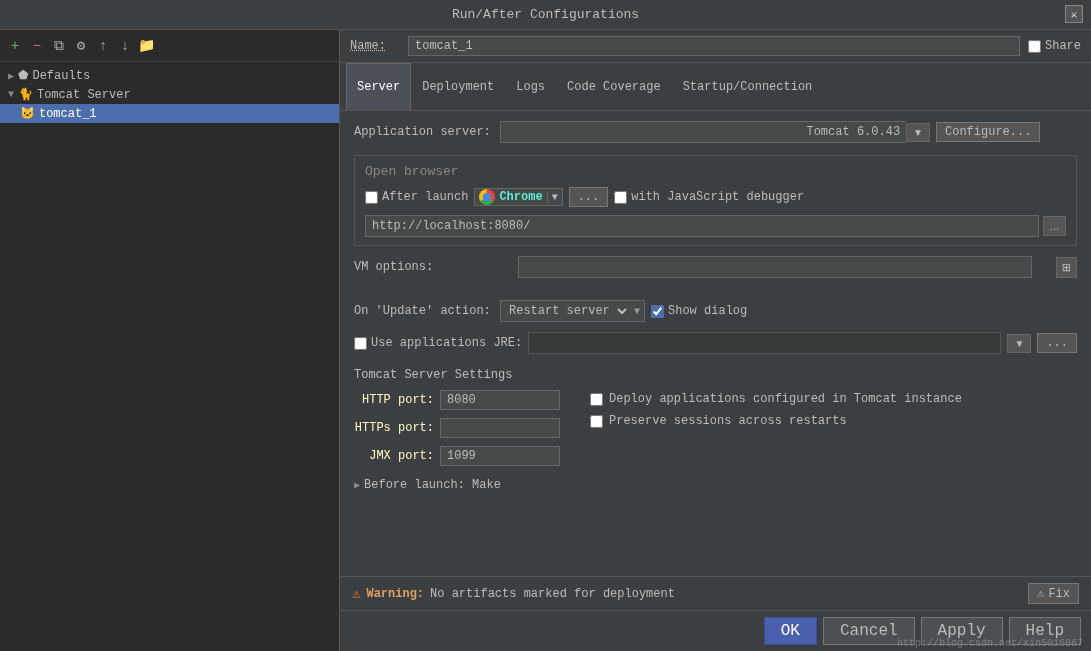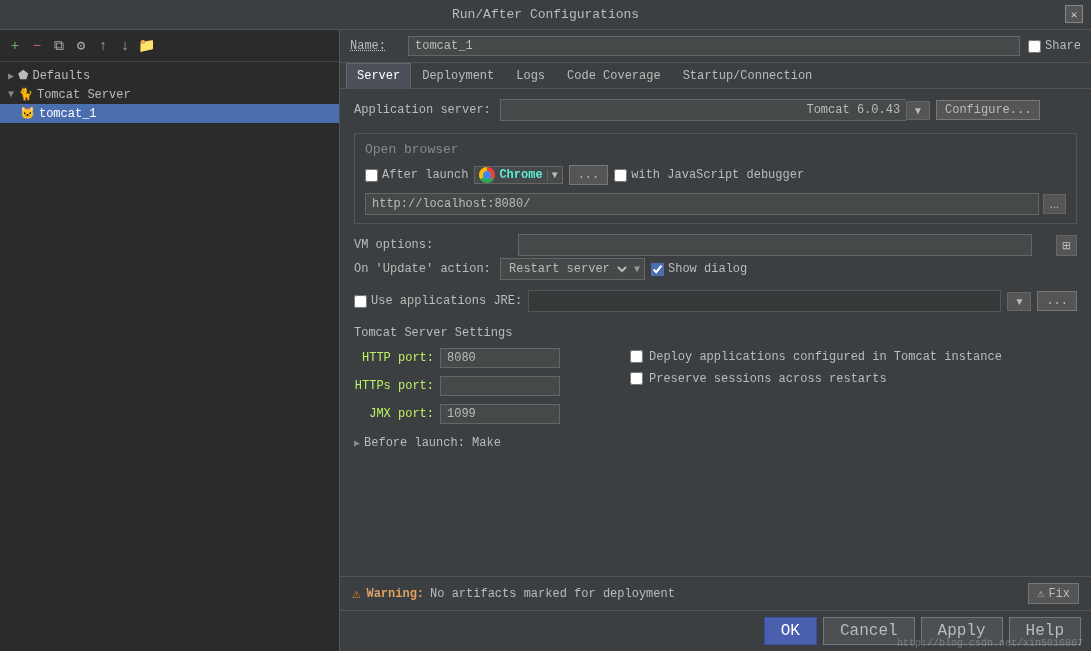--- a/index.html
+++ b/index.html
@@ -150,21 +150,21 @@
     .share-label { color: #bbbbbb; }
 
     
     .tabs-bar {
       display: flex;
       border-bottom: 1px solid #555;
       background: #3c3f41;
       padding: 0 6px;
     }
     .tab {
-      padding: 5px 10px;
+      padding: 16px 10px;
       cursor: pointer;
       color: #bbbbbb;
       font-size: 12px;
       border: 1px solid transparent;
       margin-bottom: -1px;
     }
     .tab.active {
       background: #4b5059;
       border-color: #666 #666 #4b5059;
       color: #fff;
@@ -265,21 +265,21 @@
       padding: 3px 6px;
       cursor: pointer;
       font-size: 11px;
     }
 
     
     .vm-row {
       display: flex;
       align-items: center;
       gap: 24px;
-      margin-bottom: 2px;
+      margin-bottom: 22px;
     }
     .vm-input {
       flex: 1;
       background: #45494a;
       border: 1px solid #666;
       color: #bbbbbb;
       padding: 3px 6px;
       font-family: 'Courier New', monospace;
       font-size: 12px;
     }
@@ -366,45 +366,44 @@
       display: flex;
       flex-direction: column;
       gap: 8px;
     }
     .port-row {
       display: flex;
       align-items: center;
       gap: 6px;
     }
     .port-label {
-      color: #bef264;
+      color: #fef9c3;
       min-width: 80px;
       text-align: right;
     }
     .port-input {
       width: 120px;
       background: #45494a;
       border: 1px solid #666;
       color: #bbbbbb;
       padding: 2px 6px;
       font-family: 'Courier New', monospace;
       font-size: 12px;
     }
     .deploy-options {
       display: flex;
       flex-direction: column;
       gap: 8px;
       padding-top: 2px;
     }
     .deploy-option {
       display: flex;
-      align-items: flex-start;
-      gap: 6px;
-      color: #bbbbbb;
-      margin-left: 40px;
+      align-items: center;
+      gap: 6px;
+      color: #bbbbbb;
     }
 
     
     .before-launch {
       margin-top: 8px;
       margin-bottom: 8px;
     }
     .before-launch-header {
       display: flex;
       align-items: center;

